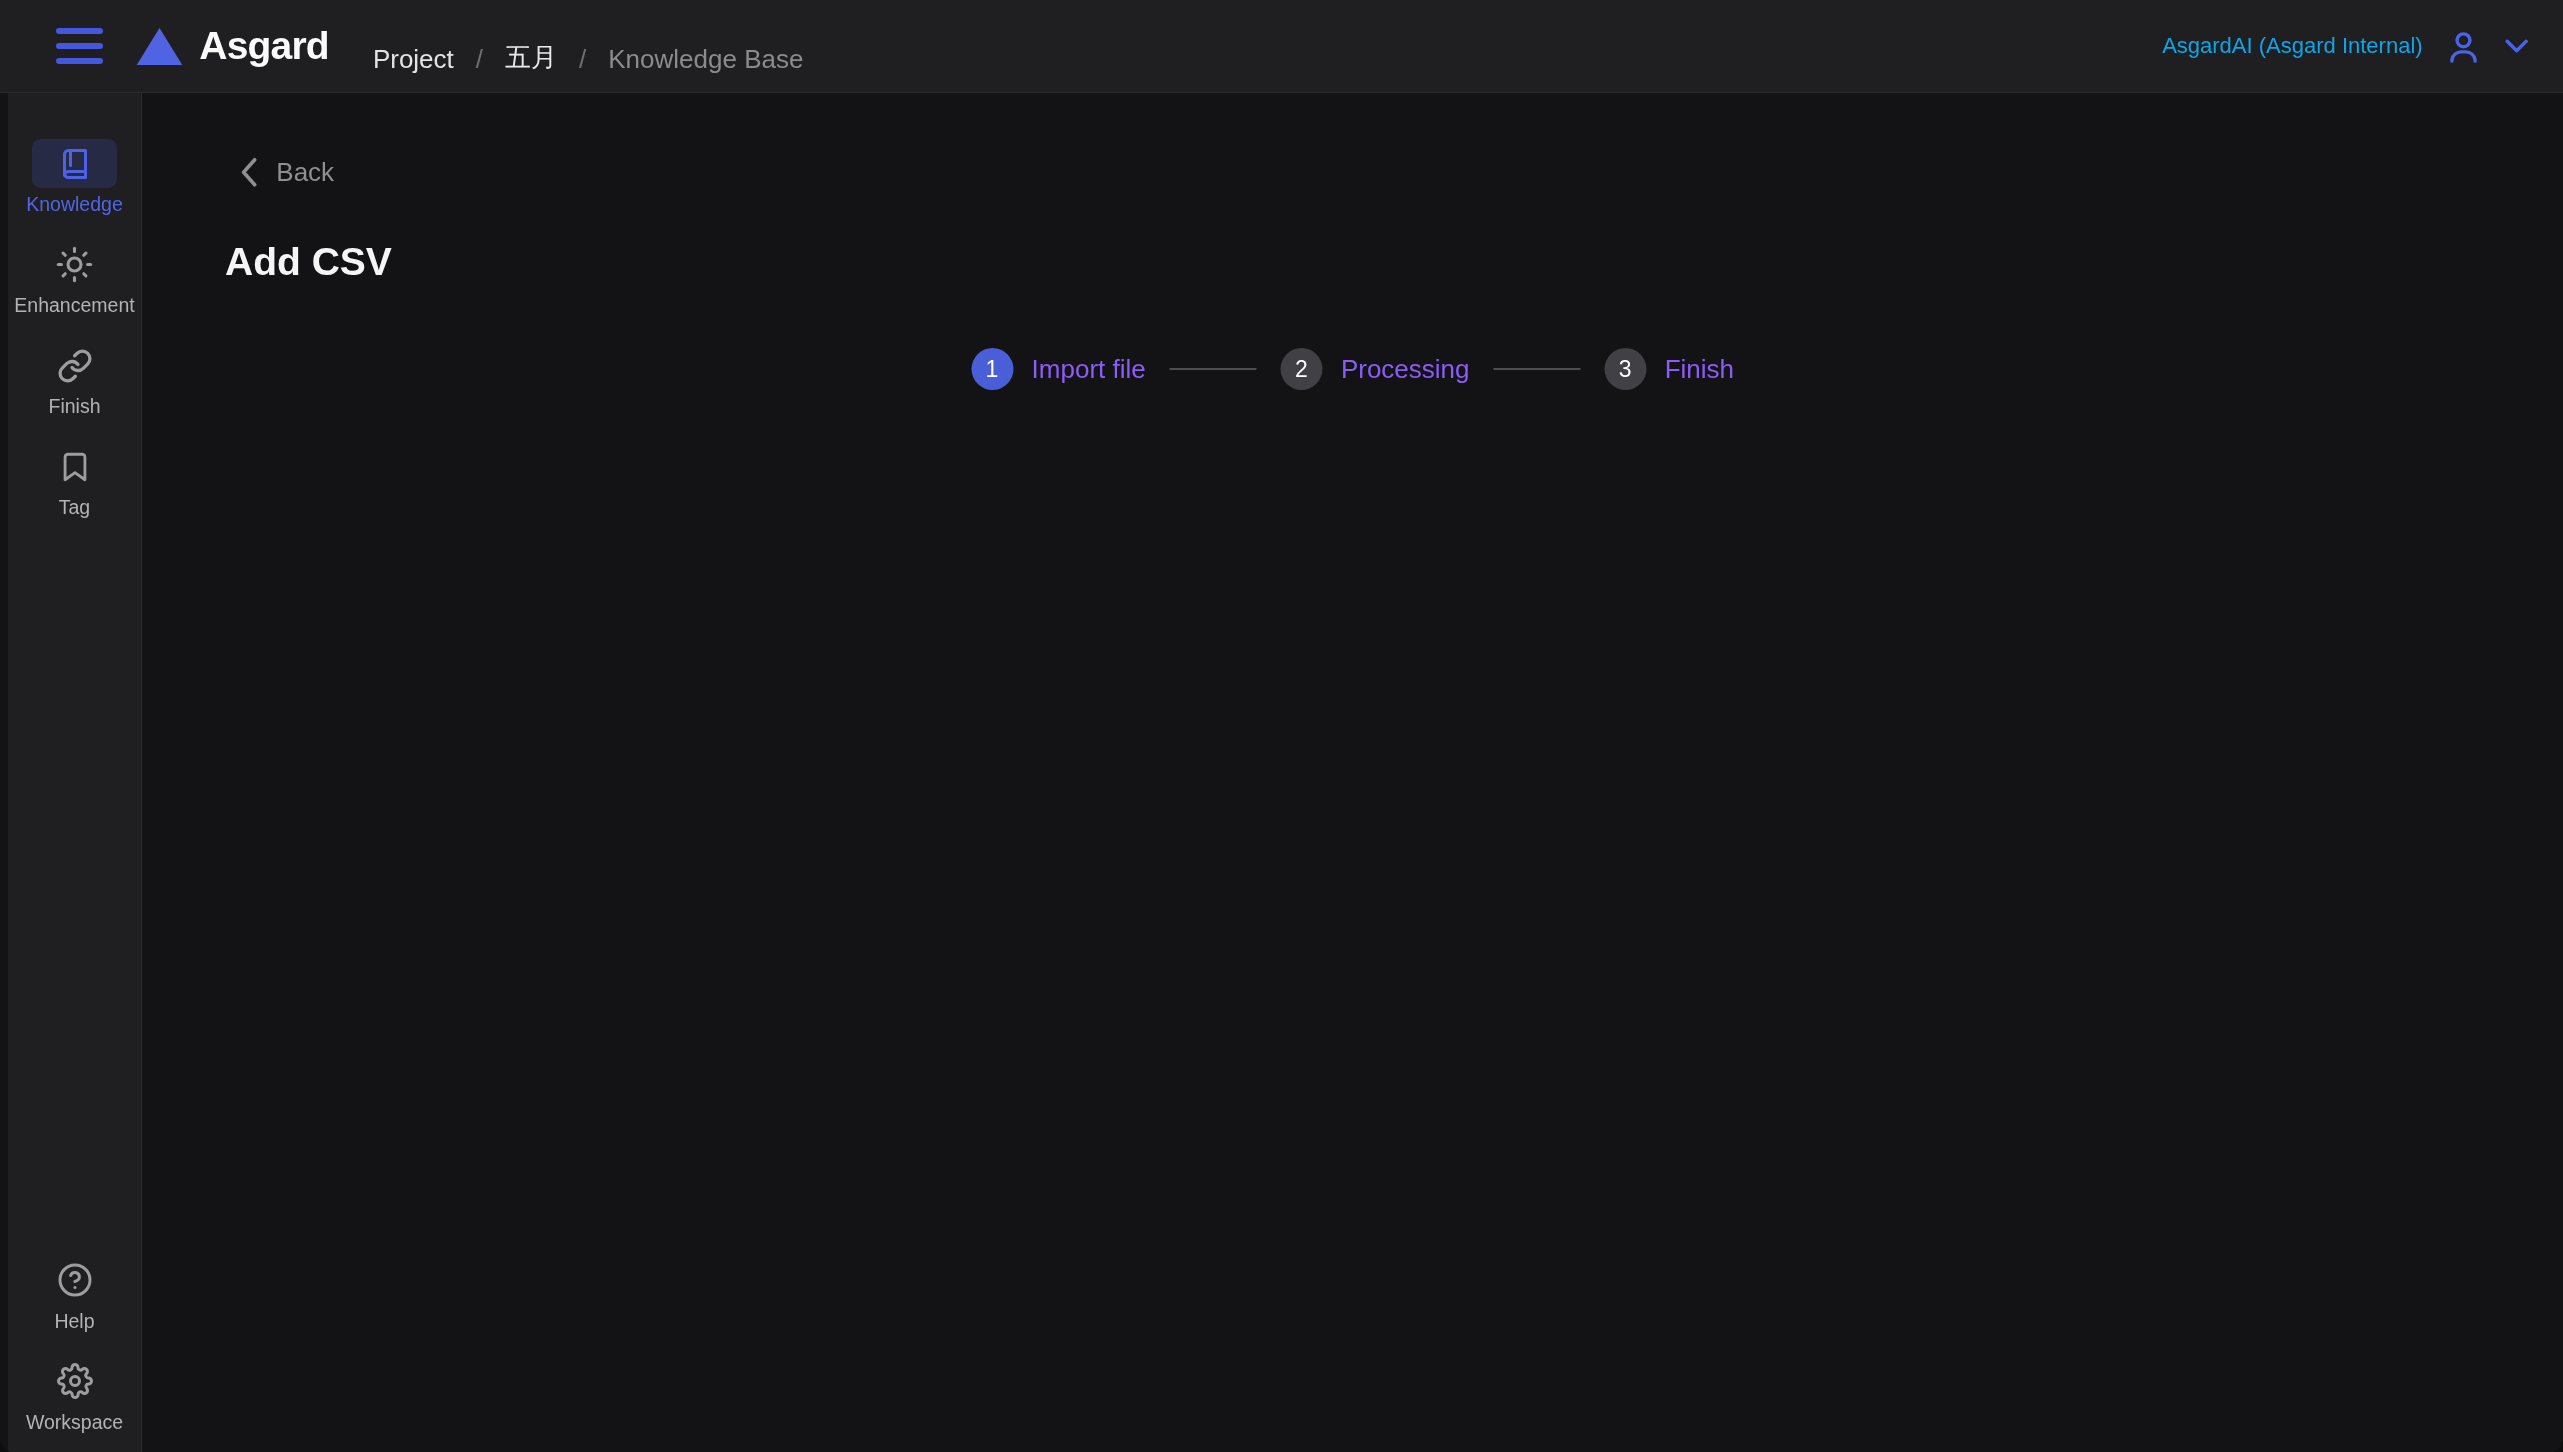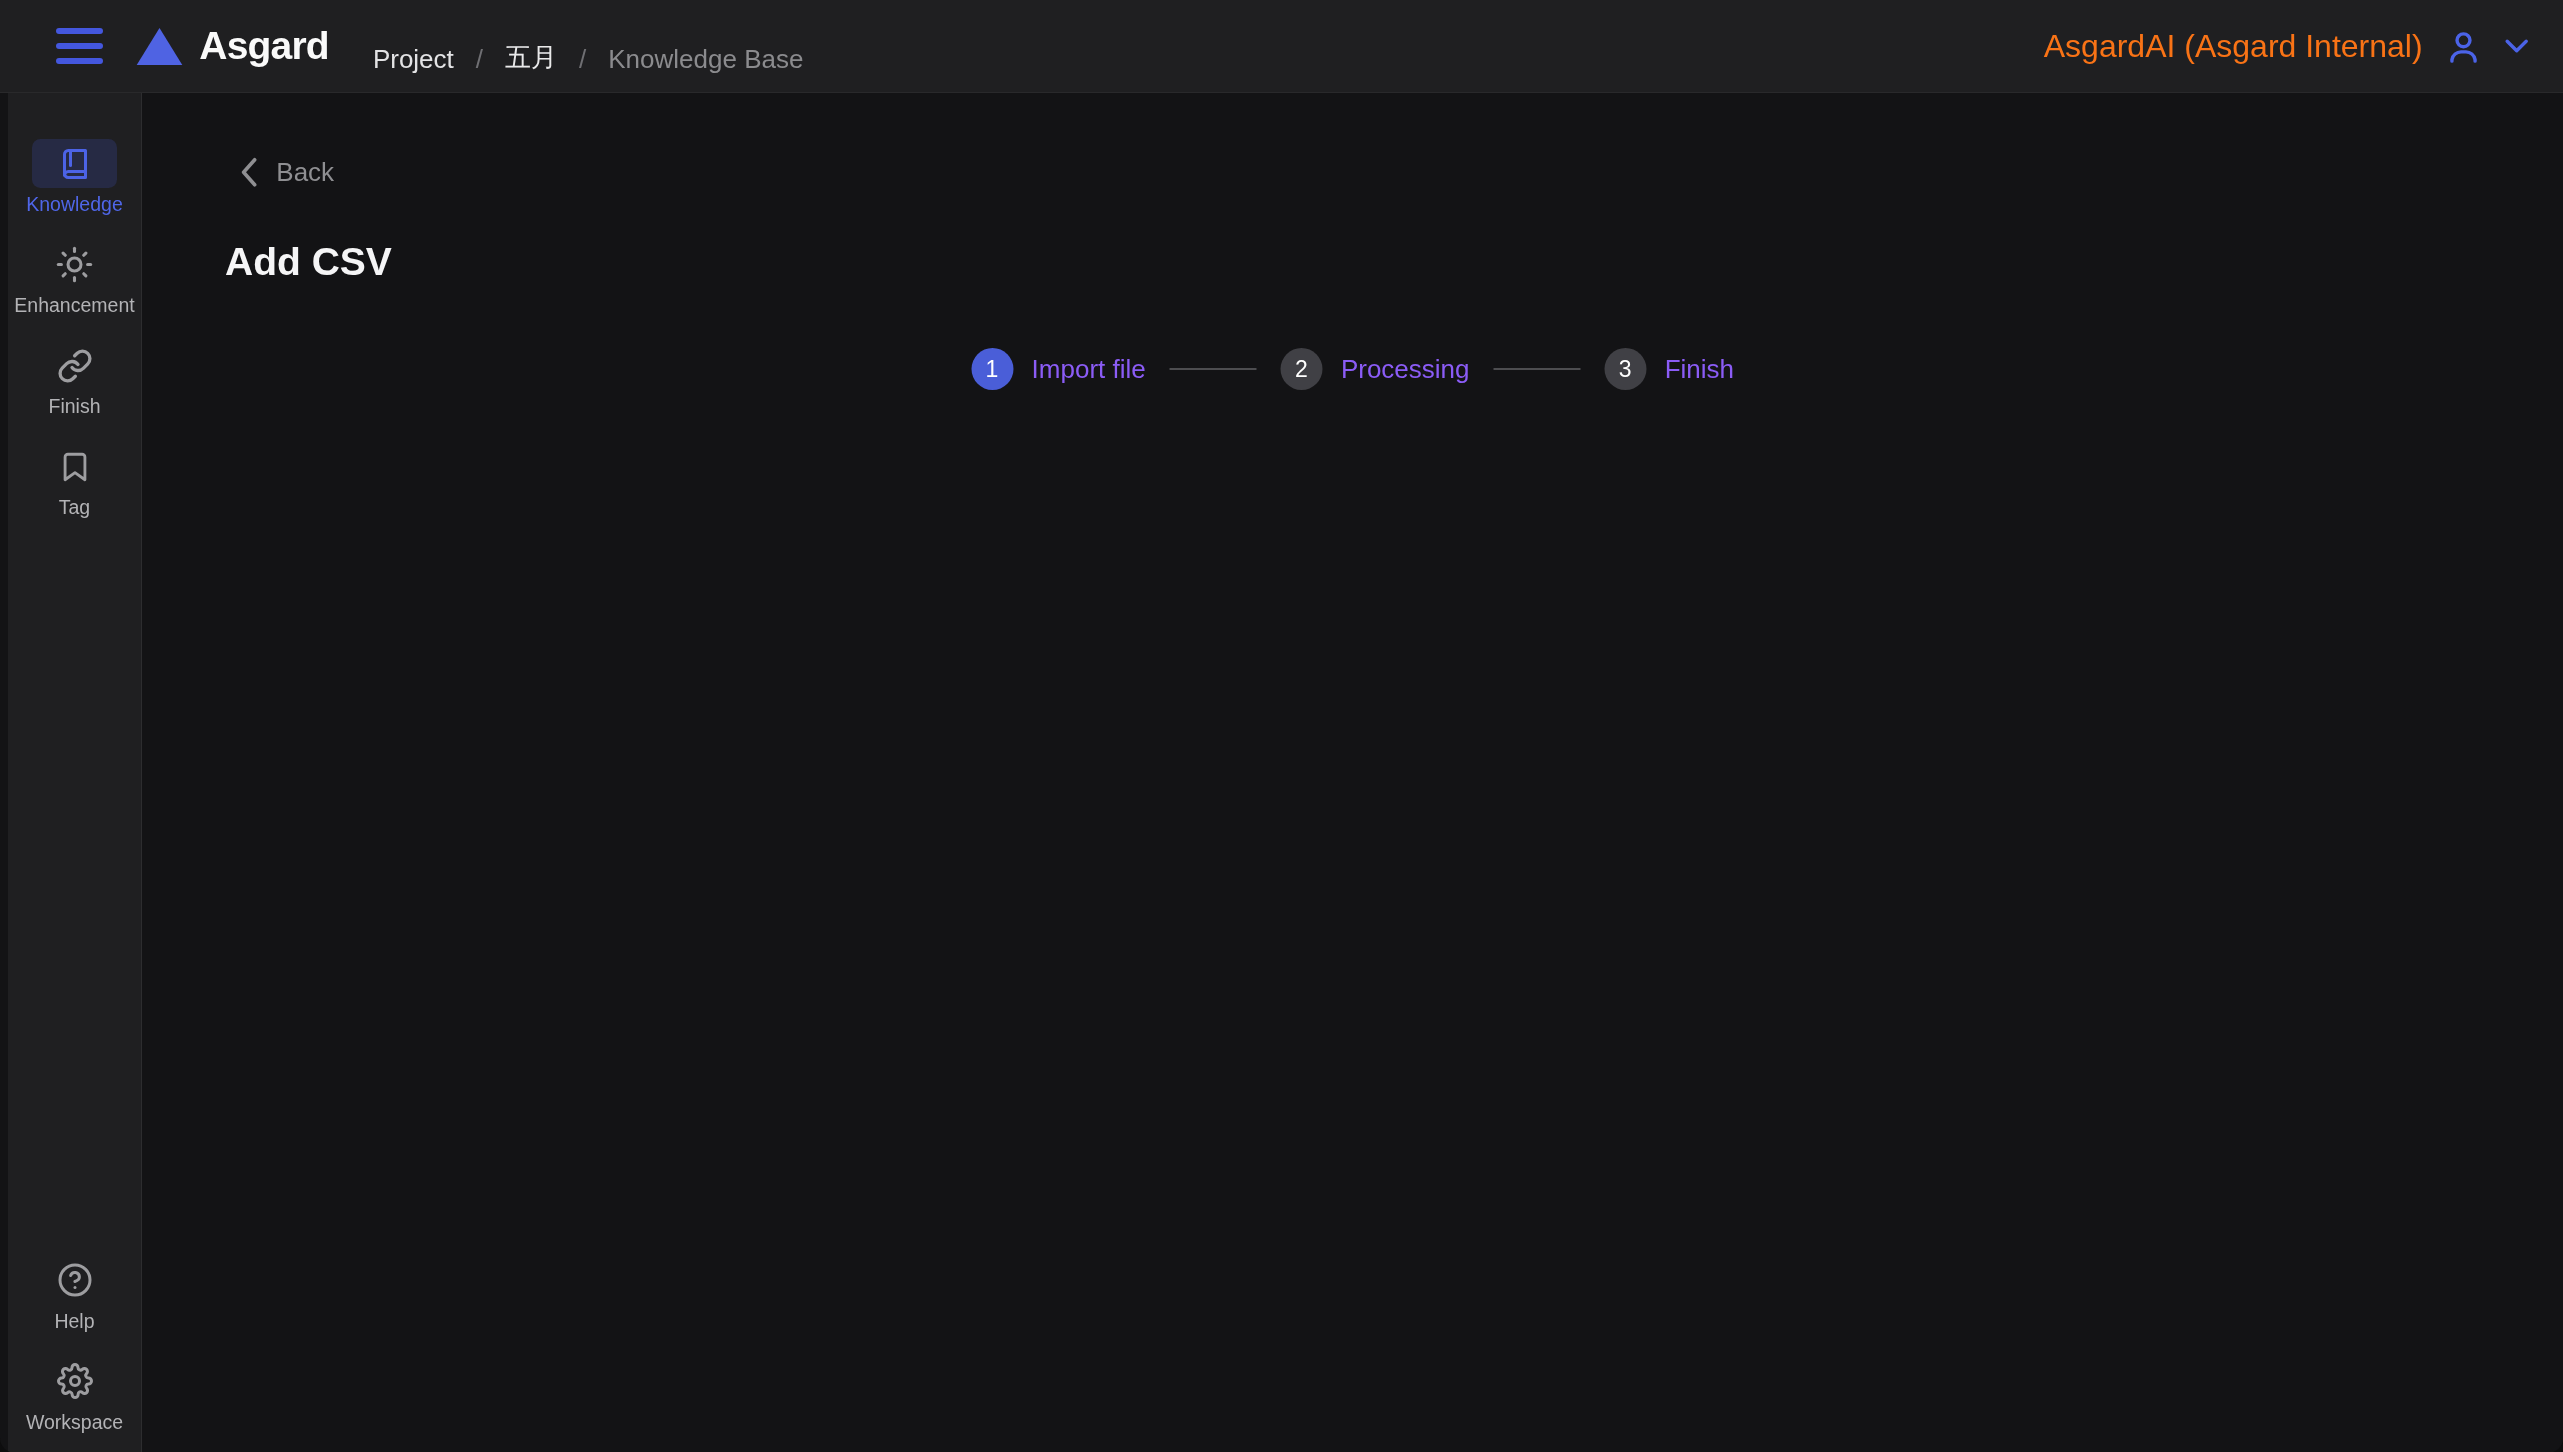--- a/index.html
+++ b/index.html
@@ -12,21 +12,21 @@
   .hamburger span { display:block; height:6px; border-radius:3.4px; background:#4457de; }
   .logo { display:flex; align-items:center; margin-left:32px; gap:15.3px; }
   .logo-text { color:#fafafa; font-size:39px; font-weight:700; letter-spacing:-0.8px; }
   .crumbs { display:flex; align-items:flex-end; margin-left:44px; gap:22px; font-size:26px;margin-top:22px; }
   .crumb-main { color:#e3e3e5; font-weight:500; cursor:pointer; }
   .crumb-sep { color:#6f6f73; font-weight:400; }
   .crumb-mid { color:#e9e9ea; cursor:pointer; }
   .crumb-last { color:#8b8b8e; }
   .top-spacer { flex:1; }
   .account { display:flex; align-items:center; gap:22px; cursor:pointer; }
-  .account-label { color:#f97316; font-size:32px; }
+  .account-label { color:#0ea5e9; font-size:22px; }
 
   
   .body-row { flex:1; display:flex; min-height:0; }
 
   
   .sidebar { width:134px; flex:0 0 auto; background:#1f1f21; border-right:0.8px solid #2d2d2f; display:flex; flex-direction:column; justify-content:space-between; padding:46px 0 19px;margin-left:8px; }
   .nav-group { display:flex; flex-direction:column; align-items:center; }
   .nav-item { display:flex; flex-direction:column; align-items:center; margin-bottom:24px; cursor:pointer; width:134px; }
   .icon-slot { width:85px; height:49px; border-radius:8.5px; display:flex; align-items:center; justify-content:center; }
   .nav-item.active .icon-slot { background:#262a44; }

